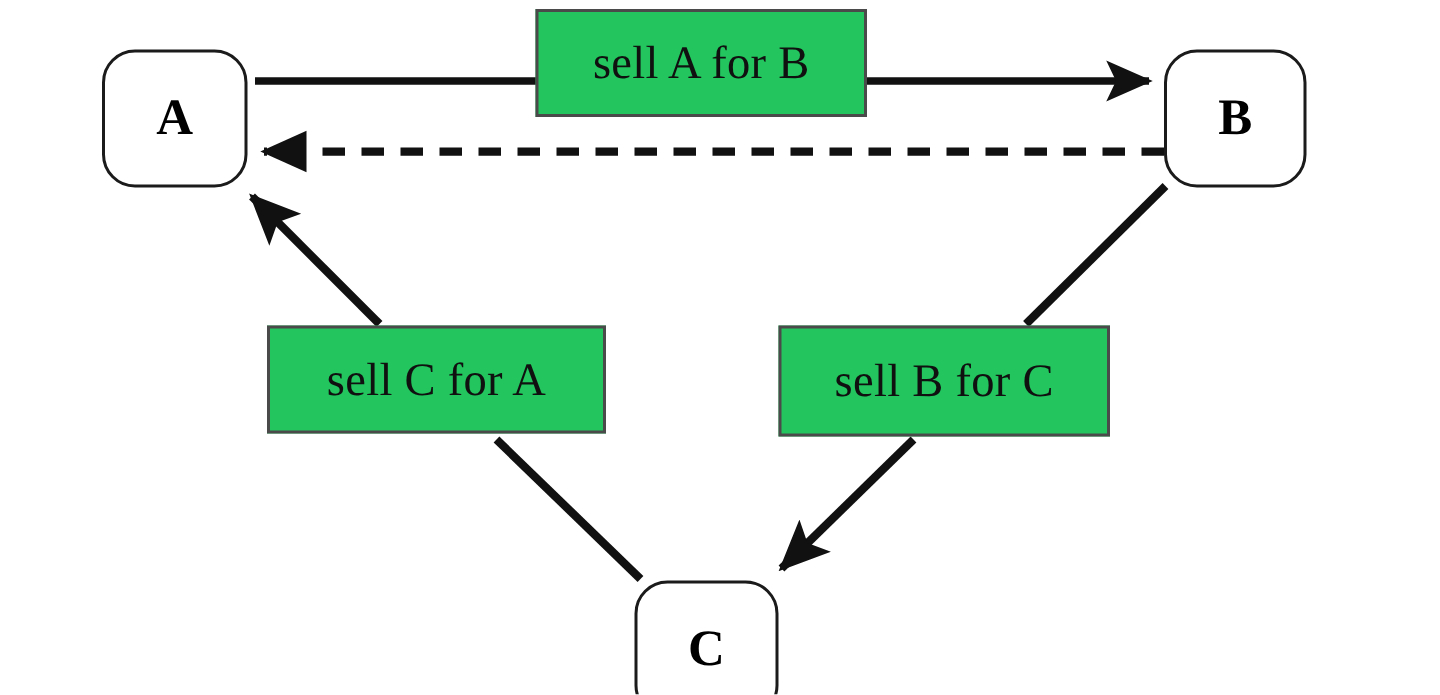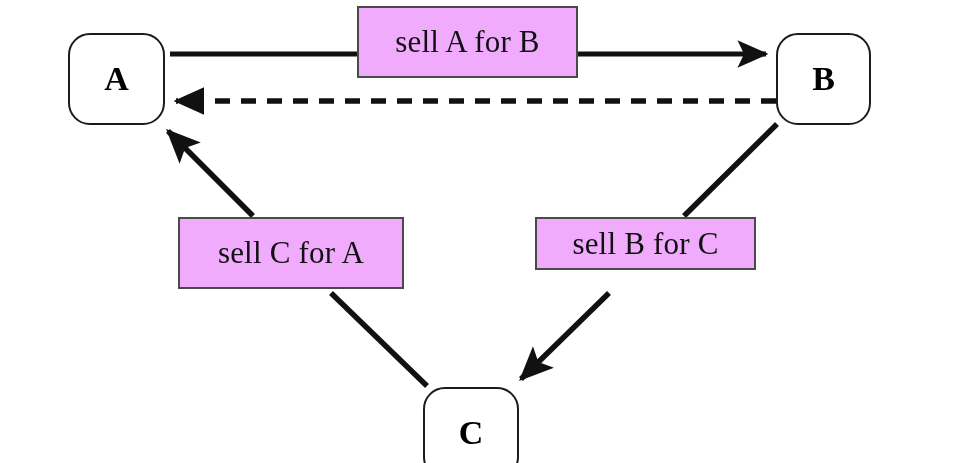--- a/index.html
+++ b/index.html
@@ -33,39 +33,39 @@
     justify-content: center;
     font-family: "Liberation Serif", "DejaVu Serif", serif;
     font-weight: bold;
     font-size: 34px;
     color: #000000;
     z-index: 3;
   }
   .edge-label {
     position: absolute;
     box-sizing: border-box;
-    background: #f0abfc;
+    background: #22c55e;
     border: 2px solid #4a4a4a;
     display: flex;
     align-items: center;
     justify-content: center;
     font-family: "Liberation Serif", "DejaVu Serif", serif;
     font-weight: normal;
     font-size: 31px;
     color: #101010;
     letter-spacing: 0.2px;
     z-index: 4;
   }
   #node-a { left: 68px;  top: 33px;  width: 97px;  height: 92px; }
   #node-b { left: 776px; top: 33px;  width: 95px;  height: 92px; }
   #node-c { left: 423px; top: 387px; width: 96px;  height: 92px; }
 
   #label-ab { left: 357px; top: 6px;   width: 221px; height: 72px; }
   #label-ca { left: 178px; top: 217px; width: 226px; height: 72px; }
-  #label-bc { left: 535px; top: 217px; width: 221px; height: 53px; }
+  #label-bc { left: 519px; top: 217px; width: 221px; height: 74px; }
 </style>
 </head>
 <body>
 
 <div id="canvas">
 
   <svg id="edges" viewBox="0 0 960 463" xmlns="http://www.w3.org/2000/svg">
     <defs>
       <marker id="arrowSolid" viewBox="0 0 10 10" refX="9.2" refY="5" markerWidth="6.2" markerHeight="6.2" orient="auto-start-reverse">
         <path d="M 0 0.6 L 10 5 L 0 9.4 L 2.1 5 Z" fill="#111111"></path>

